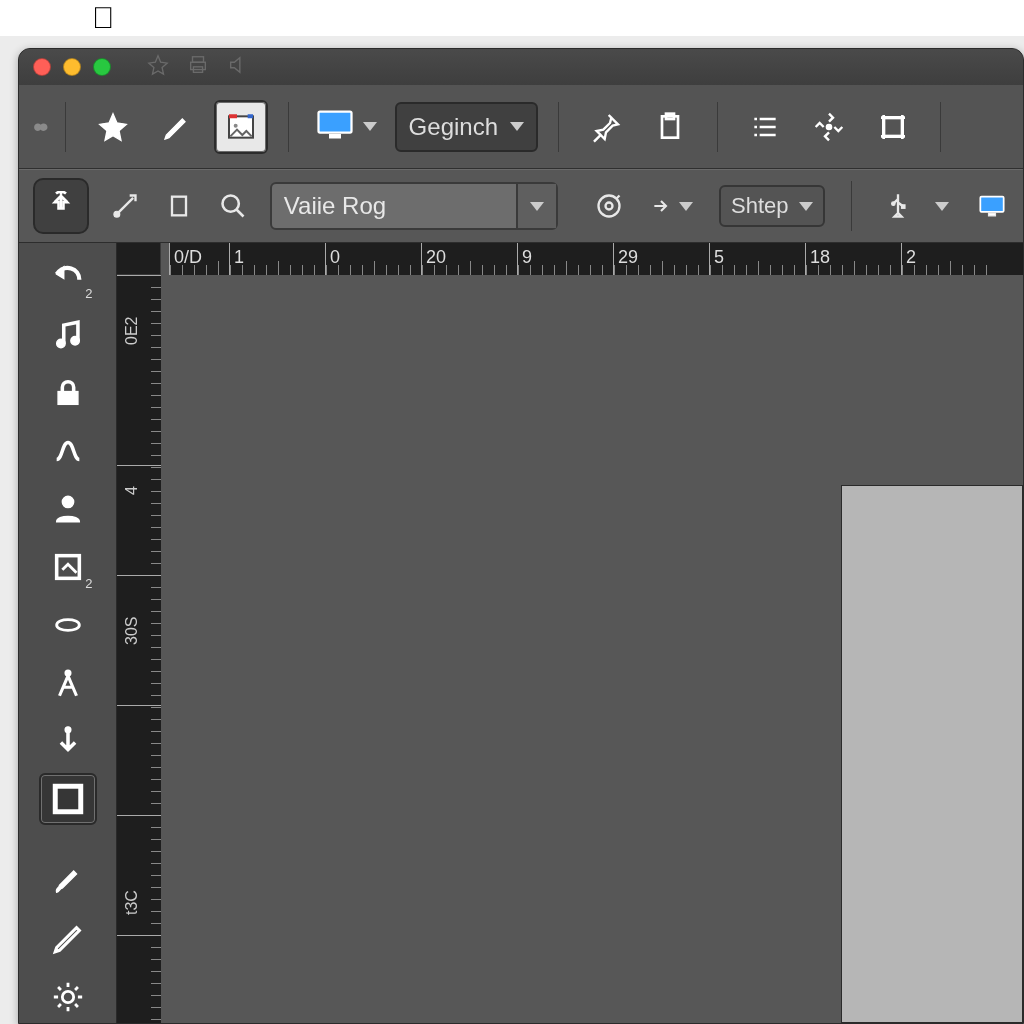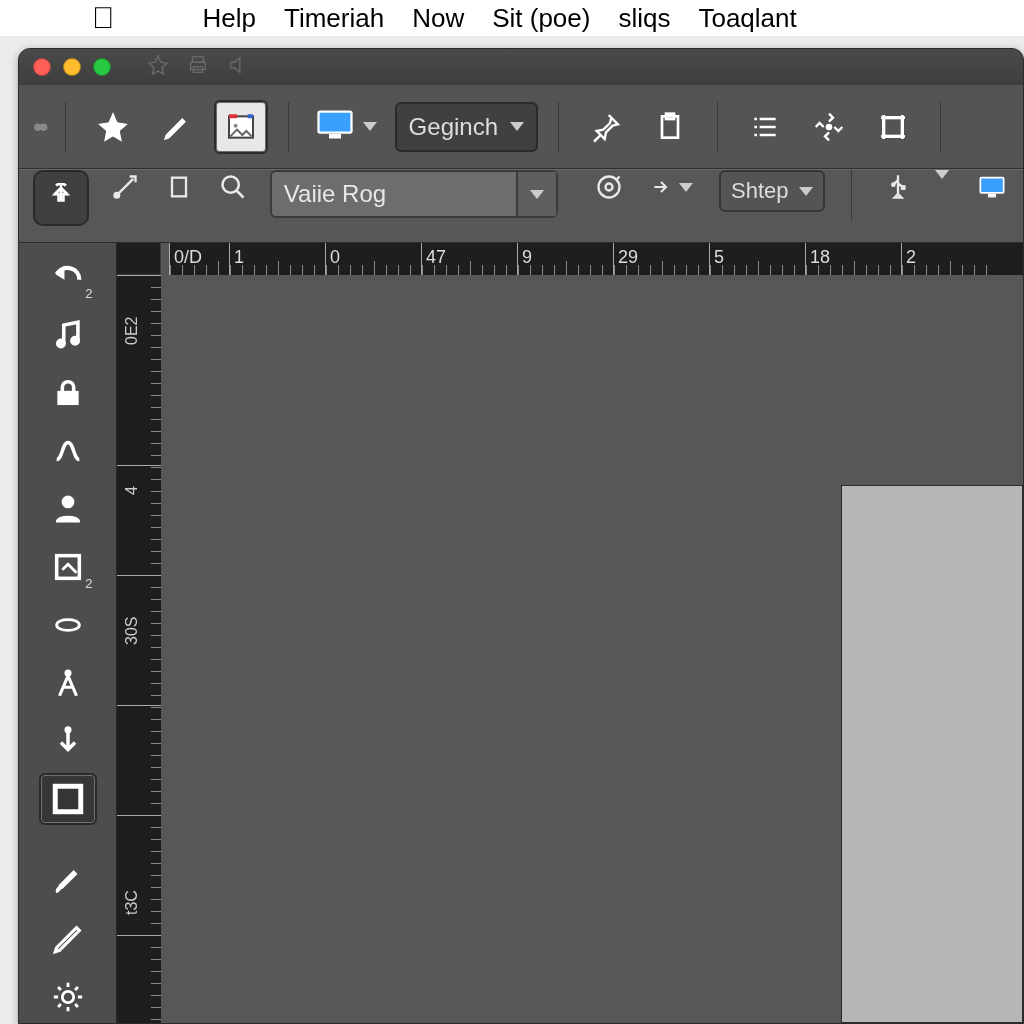--- a/index.html
+++ b/index.html
@@ -65,21 +65,21 @@
   .display-dd { display:flex; align-items:center; gap:10px; padding:0 8px;}
   .screen-ico{display:inline-block;}
   .dots3{color:#8a8a8a;font-size:28px;letter-spacing:-4px;}
 
   
   .toolbar2 {
     height: 74px;
     background: #575757;
     border-top:1px solid #6a6a6a;
     border-bottom:1px solid #2d2d2d;
-    display:flex; align-items:flex-start;
+    display:flex; align-items:center;
     padding: 0 14px;
     gap: 20px;
   }
   .sq-btn {
     width:56px;height:56px;border-radius:10px;background:#404040;
     border:2px solid #2a2a2a; display:flex;align-items:center;justify-content:center;
   }
   .sq-btn svg{width:30px;height:30px;fill:#fff;stroke:#fff;}
   .plain-ico{width:34px;height:34px;display:flex;align-items:center;justify-content:center;}
   .plain-ico svg{width:28px;height:28px;fill:#e8e8e8;stroke:#e8e8e8;}
@@ -133,28 +133,20 @@
   .ruler-corner{position:absolute;left:0;top:0;width:44px;height:32px;background:#1e1e1e;border-right:1px solid #3a3a3a;border-bottom:1px solid #3a3a3a;}
 
   .canvas-bg{position:absolute;left:44px;top:32px;right:0;bottom:0;background:#575757;}
   .page{position:absolute;left:680px;top:210px;right:0;bottom:0;background:#b6b6b6;border:1px solid #2a2a2a;}
 </style>
 </head>
 <body>
 
 <div class="mac-menu">
   <span style="font-size:30px;"></span>
-  <div class="mac-menu-items">
-    <span class="mac-menu-item">Help</span>
-    <span class="mac-menu-item">Timeriah</span>
-    <span class="mac-menu-item">Now</span>
-    <span class="mac-menu-item">Sit (poe)</span>
-    <span class="mac-menu-item">sliqs</span>
-    <span class="mac-menu-item">Toaqlant</span>
-  </div>
 </div>
 
 <div class="window">
 
   <div class="titlebar">
     <div class="traffic t-red"></div>
     <div class="traffic t-yellow"></div>
     <div class="traffic t-green"></div>
     <div class="title-icons">
       <span>
@@ -422,21 +414,21 @@
           </div>
         <div class="tick">
             <span>1</span>
             <div class="mini"></div>
           </div>
         <div class="tick">
             <span>0</span>
             <div class="mini"></div>
           </div>
         <div class="tick">
-            <span>47</span>
+            <span>20</span>
             <div class="mini"></div>
           </div>
         <div class="tick">
             <span>9</span>
             <div class="mini"></div>
           </div>
         <div class="tick">
             <span>29</span>
             <div class="mini"></div>
           </div>

